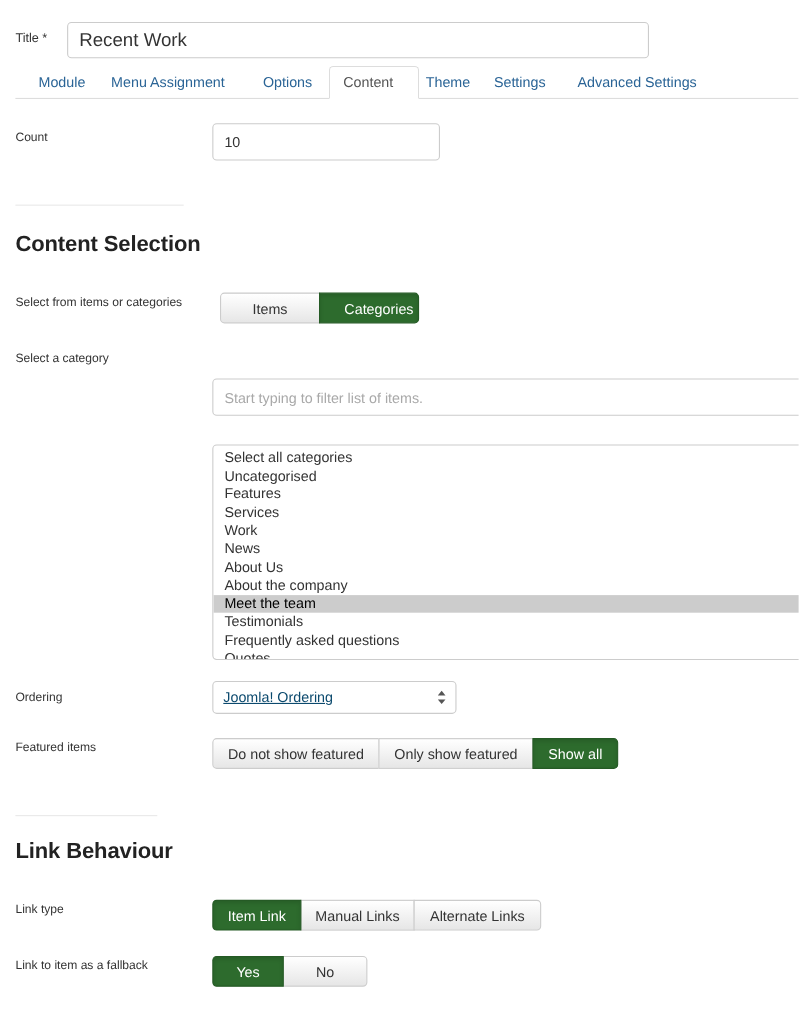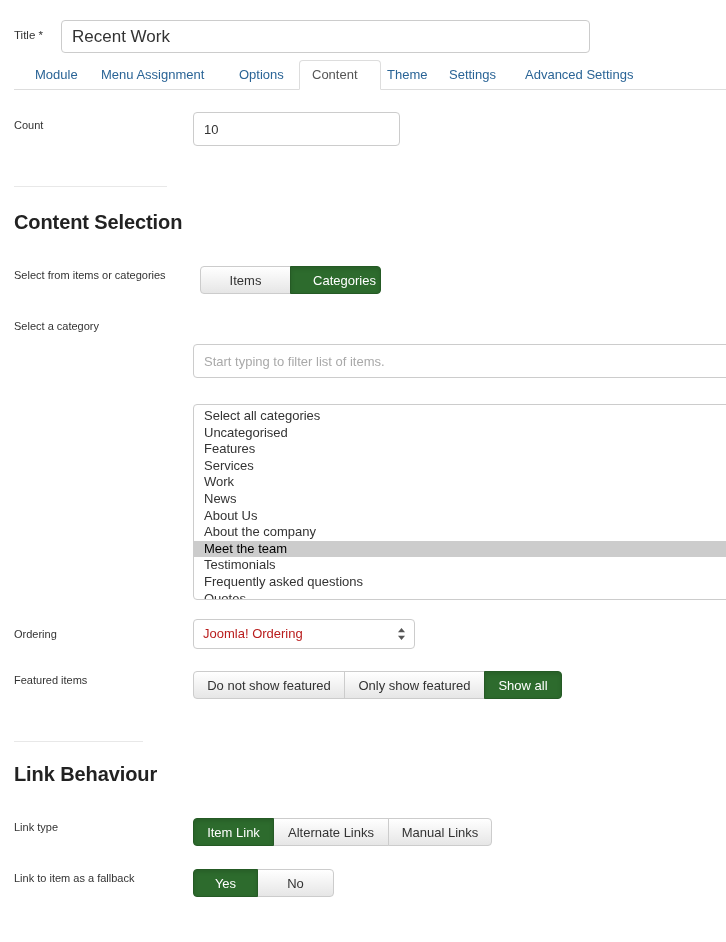--- a/index.html
+++ b/index.html
@@ -128,23 +128,24 @@
 
   
   .sel-wrap {
     position: absolute; left: 193px; top: 619px;
     width: 222px; height: 30px;
   }
   .sel-box {
     width: 100%; height: 100%;
     border: 1px solid #cccccc; border-radius: 4px;
     background: #ffffff;
-    font-size: 13px; color: #b91c1c; line-height: 28px;
+    font-size: 13px; color: #0c4a6e; line-height: 28px;
     padding: 0 26px 0 9px; white-space: nowrap; overflow: hidden;
     cursor: pointer;
+    text-decoration: underline;
   }
   .sel-arrows {
     position: absolute; right: 9px; top: 50%;
     transform: translateY(-50%);
     width: 9px; height: 14px; pointer-events: none;
   }
 
   
   .nowrap { white-space: nowrap; }
 </style>
@@ -219,22 +220,22 @@
       <div class="btn active" style="width: 78px; height: 28px;">Show all</div>
     </div>
 
   <div class="divider" style="left:14px; top:741px; width:129px;"></div>
 
   <div class="section-heading" style="left:14px; top:763px;">Link Behaviour</div>
 
   <span class="flabel" style="left:14px; top:819px;">Link type</span>
   <div class="btn-group" id="linktype-group" style="left:193px; top:818px; height:28px;">
       <div class="btn active" style="width: 81px; height: 28px;">Item Link</div>
+      <div class="btn" style="width: 104px; height: 28px;">Manual Links</div>
       <div class="btn" style="width: 116px; height: 28px;">Alternate Links</div>
-      <div class="btn" style="width: 104px; height: 28px;">Manual Links</div>
     </div>
 
   <span class="flabel" style="left:14px; top:870px;">Link to item as a fallback</span>
   <div class="btn-group" id="fallback-group" style="left:193px; top:869px; height:28px;">
       <div class="btn active" style="width: 65px; height: 28px;">Yes</div>
       <div class="btn" style="width: 77px; height: 28px;">No</div>
     </div>
 
 </div>
 

